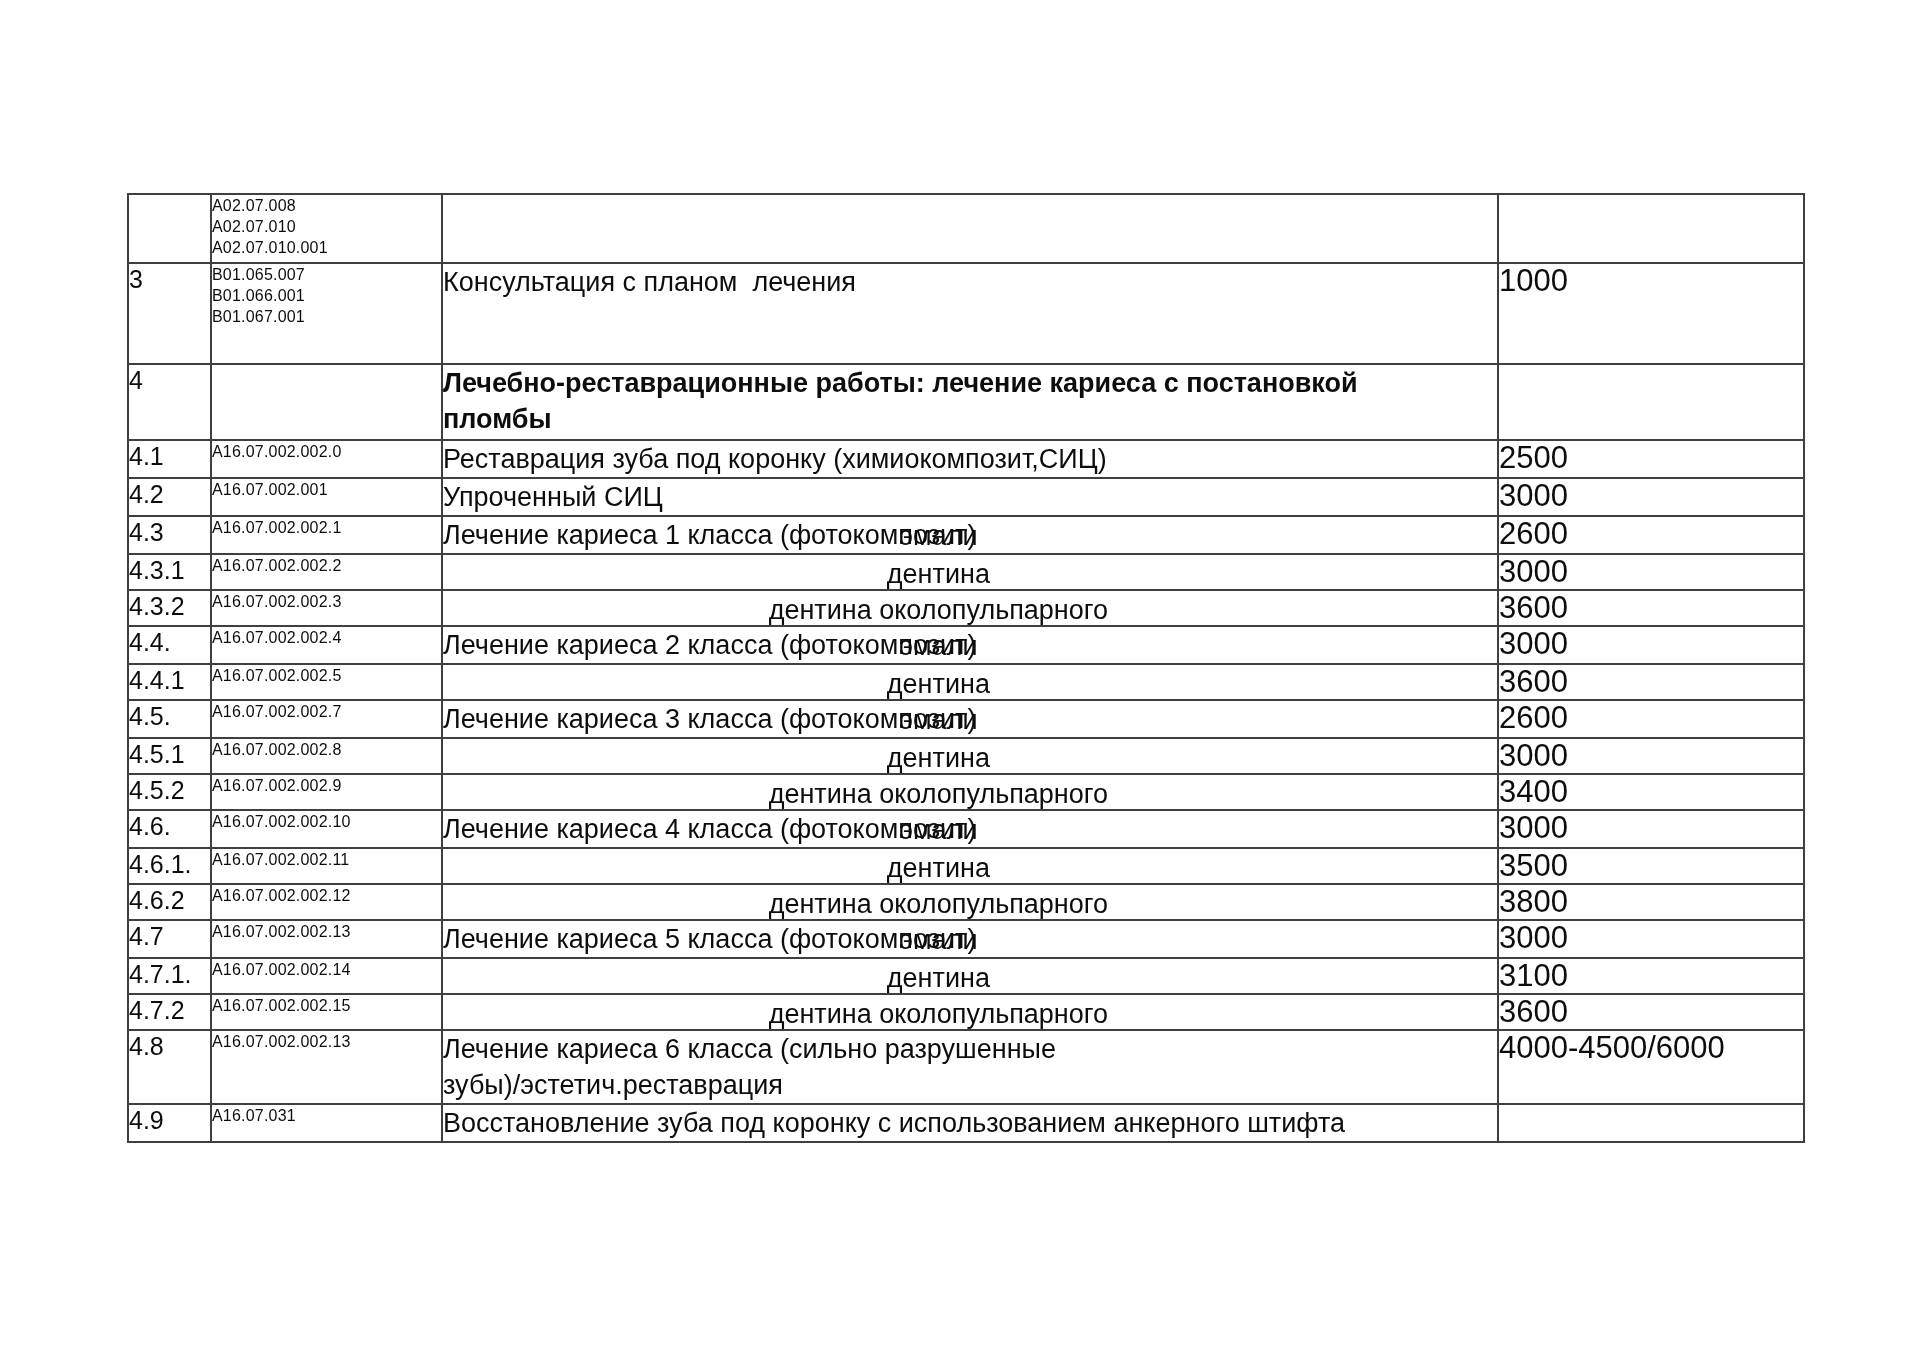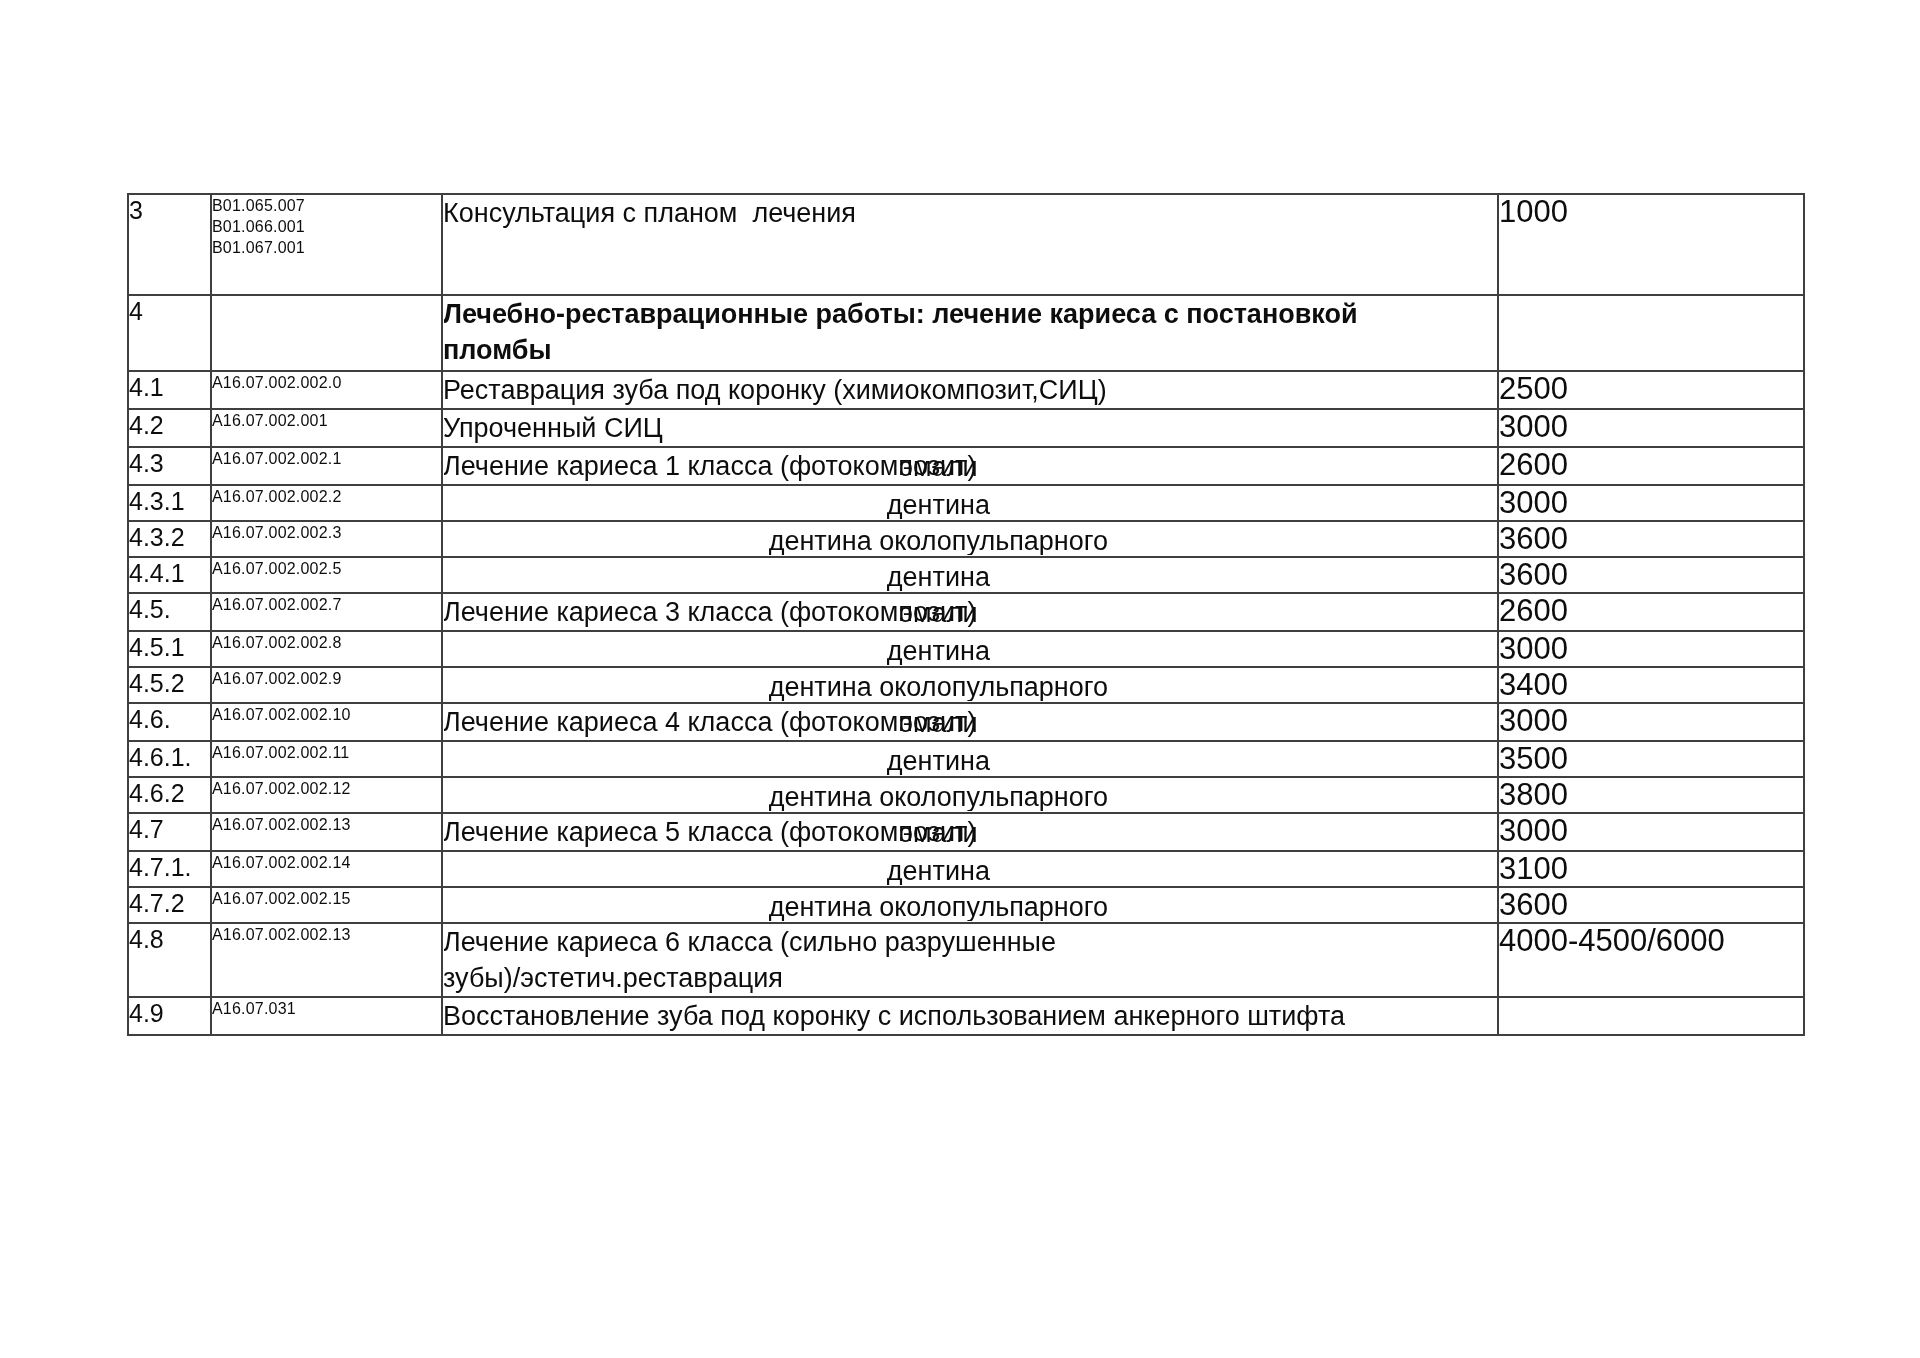--- a/index.html
+++ b/index.html
@@ -37,21 +37,20 @@
   .code-line{
     font-size:16px;
     line-height:21px;
     letter-spacing:.2px;
   }
   .desc{
     position:relative;
     font-size:27px;
     line-height:36px;
     padding:1px 0 0 15px;
-    border-radius:6px;
   }
   .desc-text{white-space:pre-wrap;}
   .label{
     position:absolute;
     left:47%;
     transform:translateX(-50%);
     top:1px;
     white-space:nowrap;
     font-size:27px;
     line-height:36px;
@@ -68,20 +67,30 @@
 
 <div class="sheet">
   <table class="price-table">
     <colgroup>
       <col style="width:83px">
       <col style="width:231px">
       <col style="width:1056px">
       <col style="width:306px">
     </colgroup>
     <tbody>
+        <tr style="height: 69px;">
+          <td class="cell num"></td>
+          <td class="cell code">
+            <div class="code-line">A02.07.008</div>
+            <div class="code-line">A02.07.010</div>
+            <div class="code-line">A02.07.010.001</div>
+          </td>
+          <td class="cell desc"></td>
+          <td class="cell price"></td>
+        </tr>
         <tr style="height: 101px;">
           <td class="cell num"><span>3</span></td>
           <td class="cell code">
             <div class="code-line">B01.065.007</div>
             <div class="code-line">B01.066.001</div>
             <div class="code-line">B01.067.001</div>
           </td>
           <td class="cell desc"><span class="desc-text">Консультация с планом  лечения</span></td>
           <td class="cell price"><span>1000</span></td>
         </tr>
@@ -130,20 +139,28 @@
           <td class="cell num"><span>4.3.2</span></td>
           <td class="cell code">
             <div class="code-line">A16.07.002.002.3</div>
           </td>
           <td class="cell desc">
             <span class="label">дентина околопульпарного</span>
           </td>
           <td class="cell price"><span>3600</span></td>
         </tr>
         <tr>
+          <td class="cell num"><span>4.4.</span></td>
+          <td class="cell code">
+            <div class="code-line">A16.07.002.002.4</div>
+          </td>
+          <td class="cell desc"><span class="desc-text">Лечение кариеса 2 класса (фотокомпозит)</span><span class="label">эмали</span></td>
+          <td class="cell price"><span>3000</span></td>
+        </tr>
+        <tr>
           <td class="cell num"><span>4.4.1</span></td>
           <td class="cell code">
             <div class="code-line">A16.07.002.002.5</div>
           </td>
           <td class="cell desc">
             <span class="label">дентина</span>
           </td>
           <td class="cell price"><span>3600</span></td>
         </tr>
         <tr>

